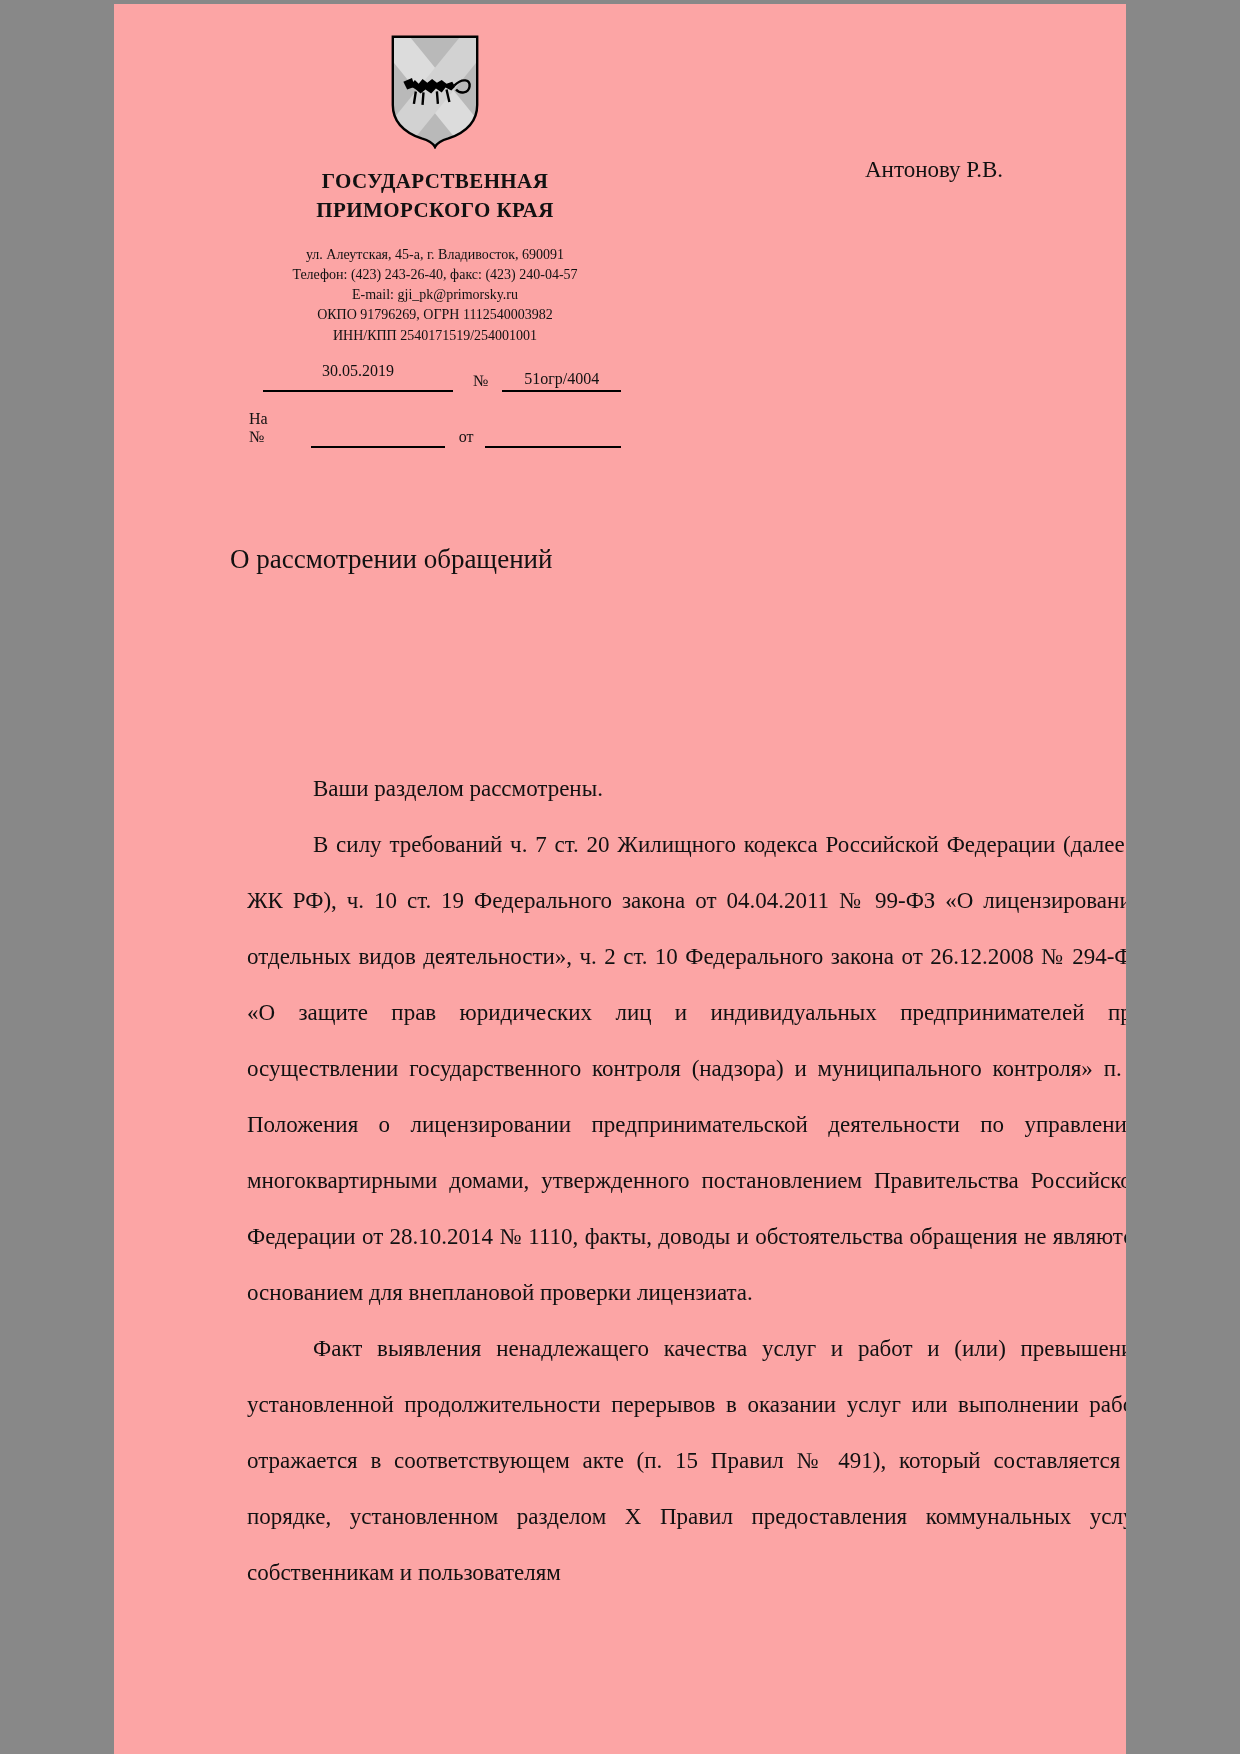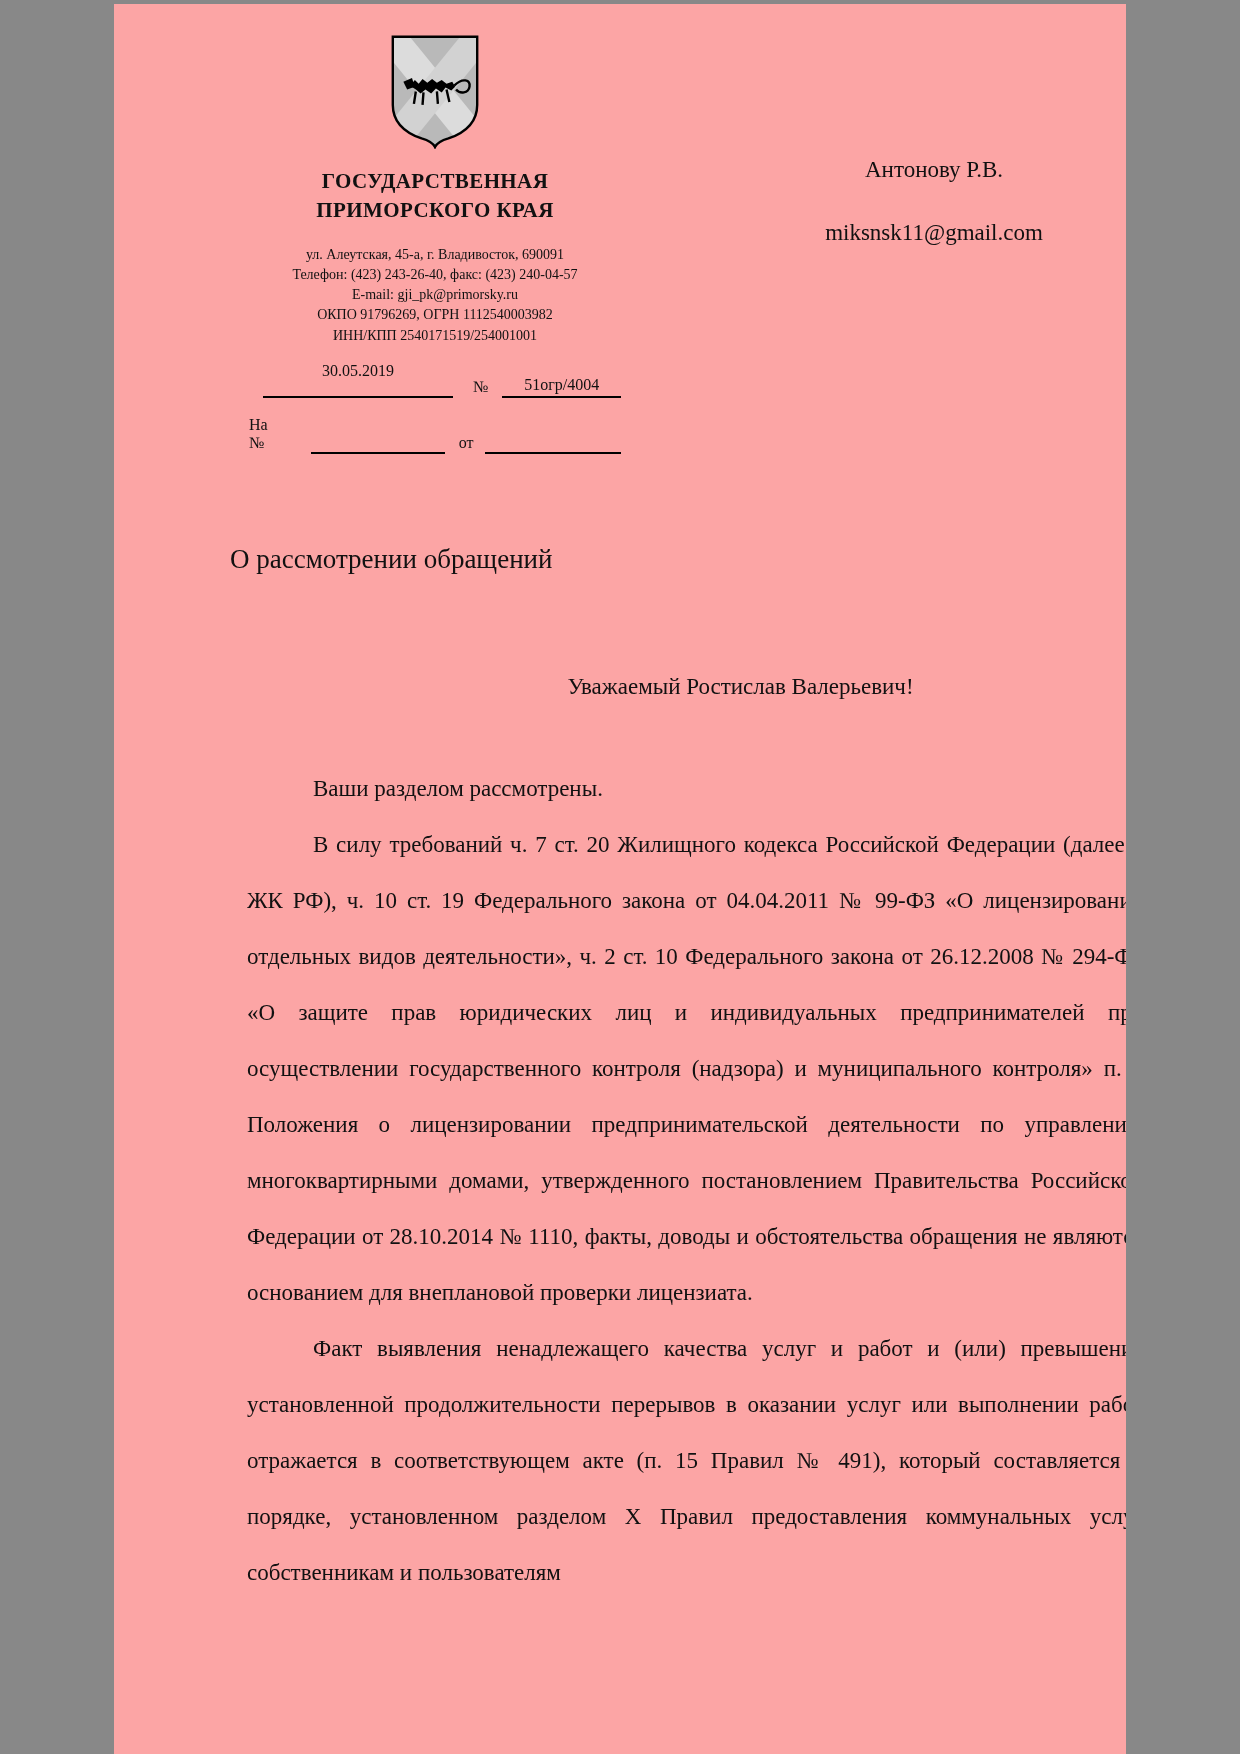--- a/index.html
+++ b/index.html
@@ -23,21 +23,21 @@
     margin-top:2px;
   }
   .addr{
     margin-top:20px;font-size:14px;line-height:1.44;
   }
   .ref-row{
     display:flex;align-items:flex-end;
     font-size:16px;margin-top:16px;text-align:center;
   }
   .u{border-bottom:2px solid #000;display:inline-block;}
-  .u.date{width:205px;margin-left:14px;padding-bottom:16px;}
+  .u.date{width:205px;margin-left:14px;padding-bottom:10px;}
   .no-label{margin:0 14px 2px 20px;}
   .u.num{width:128px;padding-bottom:2px;}
   .ref-row2{
     display:flex;align-items:flex-end;
     font-size:16px;margin-top:18px;text-align:left;
   }
   .ref-row2 .lbl{padding-bottom:2px;}
   .u.blank1{width:150px;margin-left:28px;height:22px;}
   .ref-row2 .ot{margin:0 12px 2px 14px;}
   .u.blank2{width:152px;height:22px;}
@@ -113,26 +113,24 @@
     <div class="ref-row2">
       <span class="lbl">На №</span>
       <span class="u blank1"></span>
       <span class="ot">от</span>
       <span class="u blank2"></span>
     </div>
   </div>
 
   <div class="recipient">
     <div class="rec-name">Антонову Р.В.</div>
-    <div class="rec-email">miksnsk11@gmail.com</div>
   </div>
 
   <div class="subject">О рассмотрении обращений</div>
 
-  <div class="salutation">Уважаемый Ростислав Валерьевич!</div>
 
   <div class="body-text">
     <p>Ваши разделом рассмотрены.</p>
     <p>В силу требований ч. 7 ст. 20 Жилищного кодекса Российской Федерации (далее – ЖК РФ), ч. 10 ст. 19 Федерального закона от 04.04.2011 № 99-ФЗ «О лицензировании отдельных видов деятельности», ч. 2 ст. 10 Федерального закона от 26.12.2008 № 294-ФЗ «О защите прав юридических лиц и индивидуальных предпринимателей при осуществлении государственного контроля (надзора) и муниципального контроля» п. 3 Положения о лицензировании предпринимательской деятельности по управлению многоквартирными домами, утвержденного постановлением Правительства Российской Федерации от 28.10.2014 № 1110, факты, доводы и обстоятельства обращения не являются основанием для внеплановой проверки лицензиата.</p>
     <p>Факт выявления ненадлежащего качества услуг и работ и (или) превышения установленной продолжительности перерывов в оказании услуг или выполнении работ отражается в соответствующем акте (п. 15 Правил № 491), который составляется в порядке, установленном разделом Х Правил предоставления коммунальных услуг собственникам и пользователям</p>
   </div>
 
 </div>
 
 </body></html>

